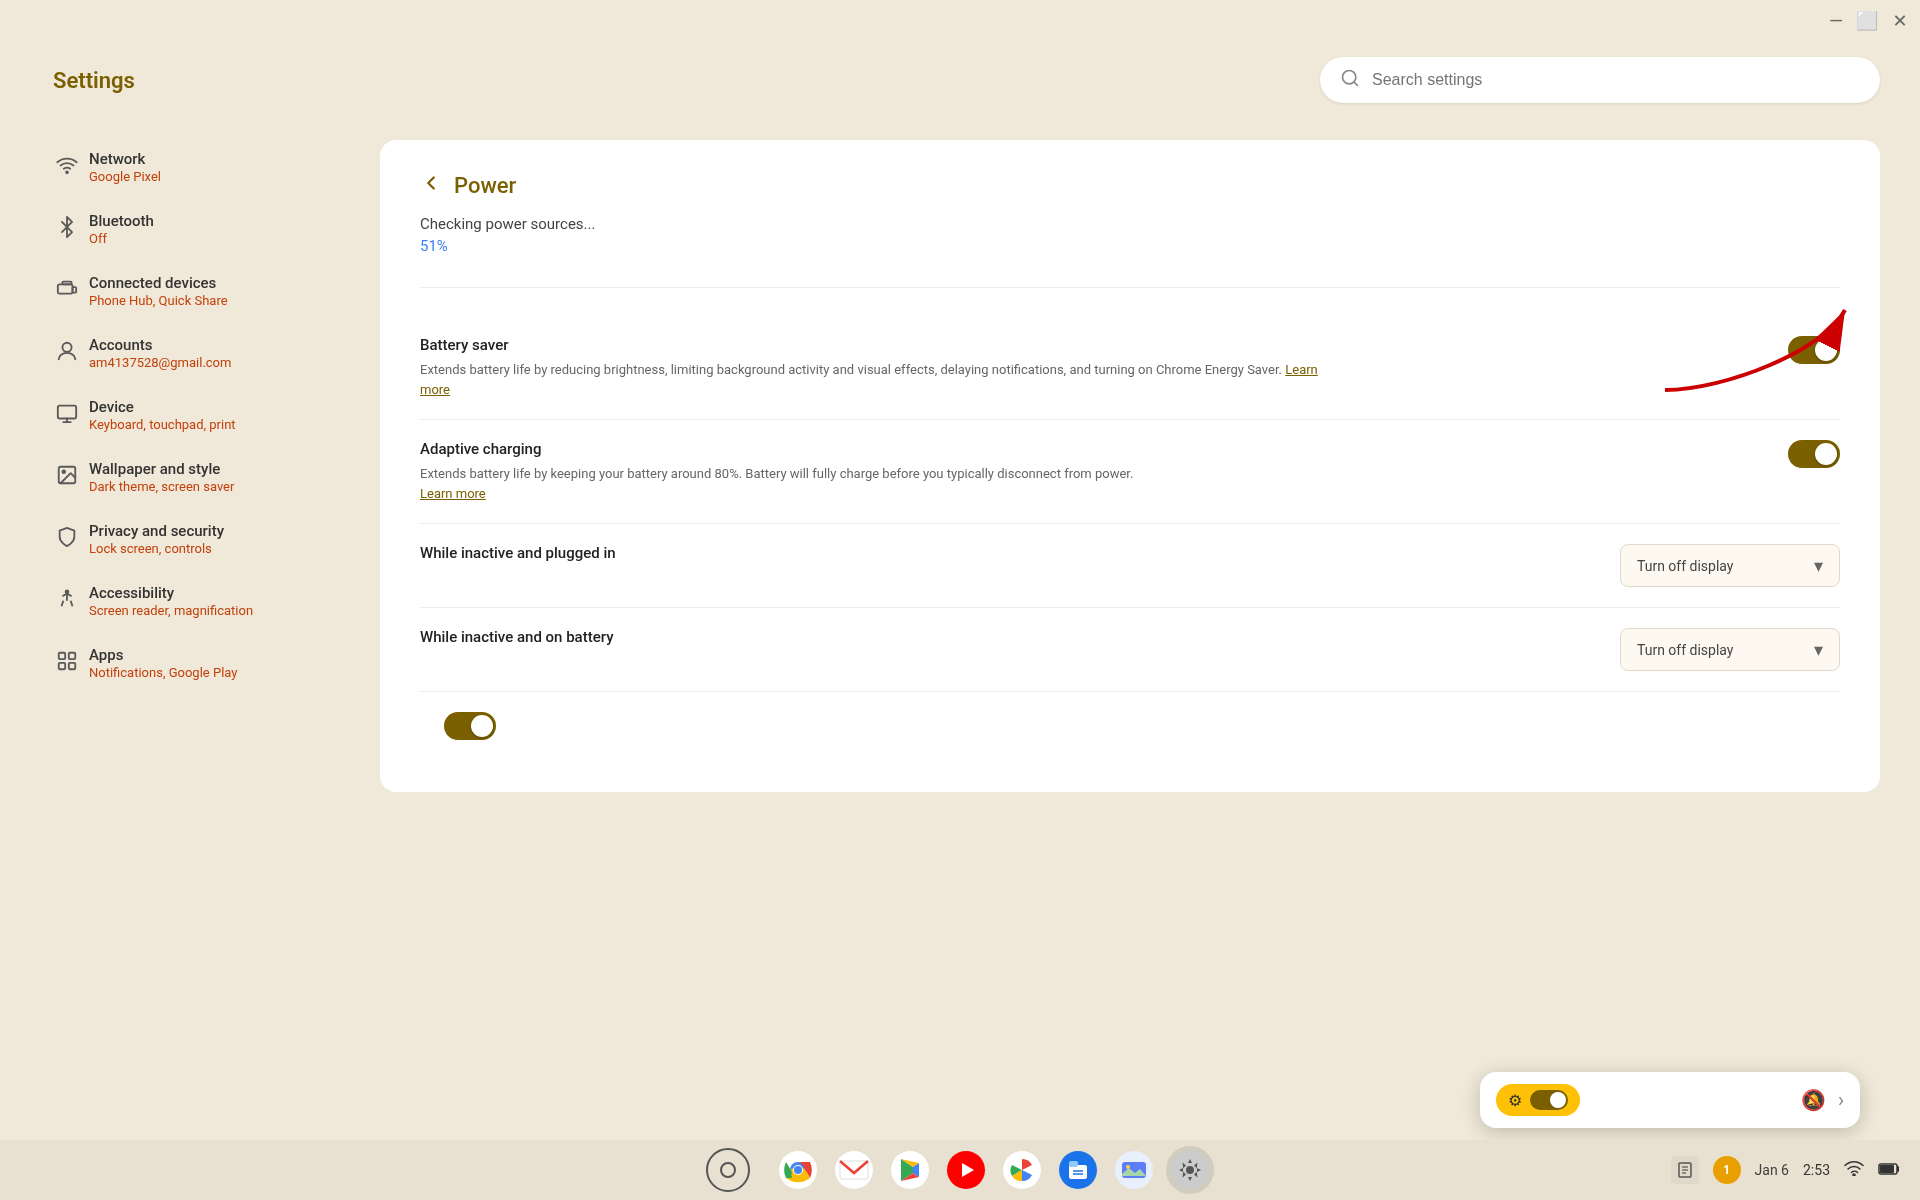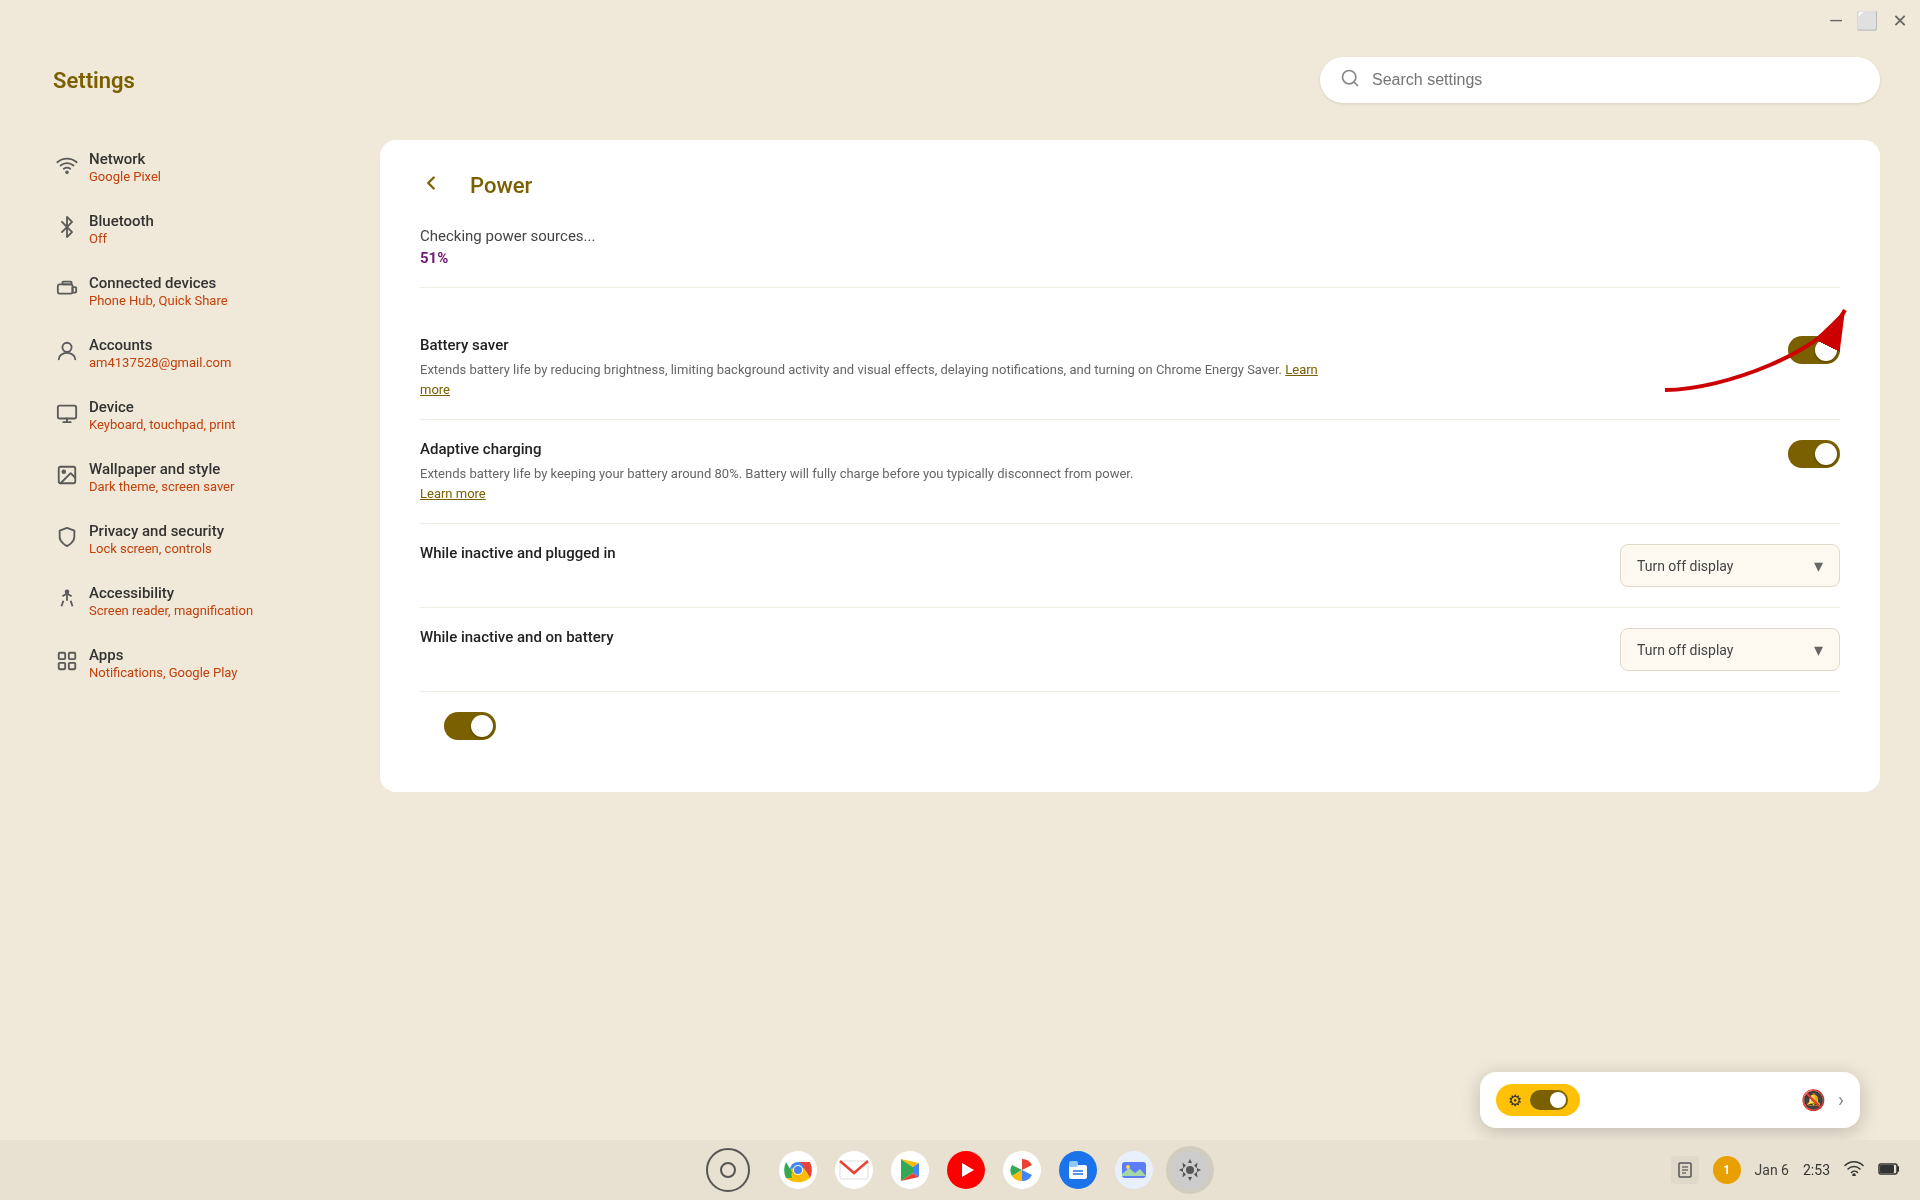--- a/index.html
+++ b/index.html
@@ -127,50 +127,49 @@
     .content-card {
       background: #fff;
       border-radius: 16px;
       padding: 32px 40px;
     }
 
     
     .back-nav {
       display: flex;
       align-items: center;
-      gap: 28px;
-      margin-bottom: 28px;
+      gap: 12px;
+      margin-bottom: 16px;
       cursor: pointer;
       text-align: center;
     }
     .back-arrow {
       font-size: 20px;
       color: #7a6000;
     }
     .page-title {
       font-size: 22px;
       font-weight: 500;
       color: #7a6000;
     }
 
     
     .power-source-section {
       margin-bottom: 28px;
-      padding-bottom: 20px;
+      padding-bottom: 32px;
       border-bottom: 1px solid #f0ece4;
     }
     .power-source-label {
       font-size: 15px;
       color: #444;
     }
     .power-source-value {
       font-size: 15px;
-      color: #701a75;
+      color: #3b82f6;
       margin-top: 4px;
-      font-weight: bold;
     }
 
     
     .setting-row {
       display: flex;
       align-items: flex-start;
       justify-content: space-between;
       padding: 20px 0;
       border-bottom: 1px solid #f0ece4;
     }

